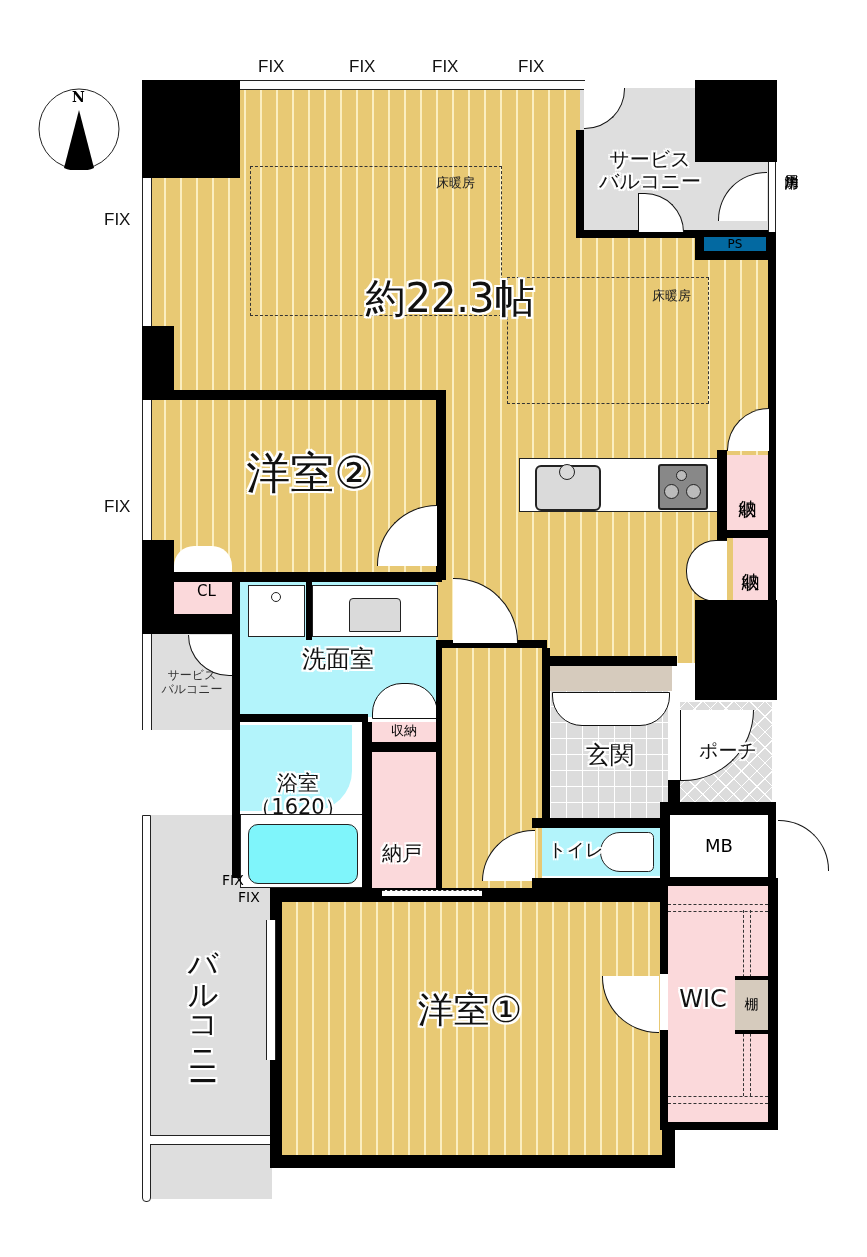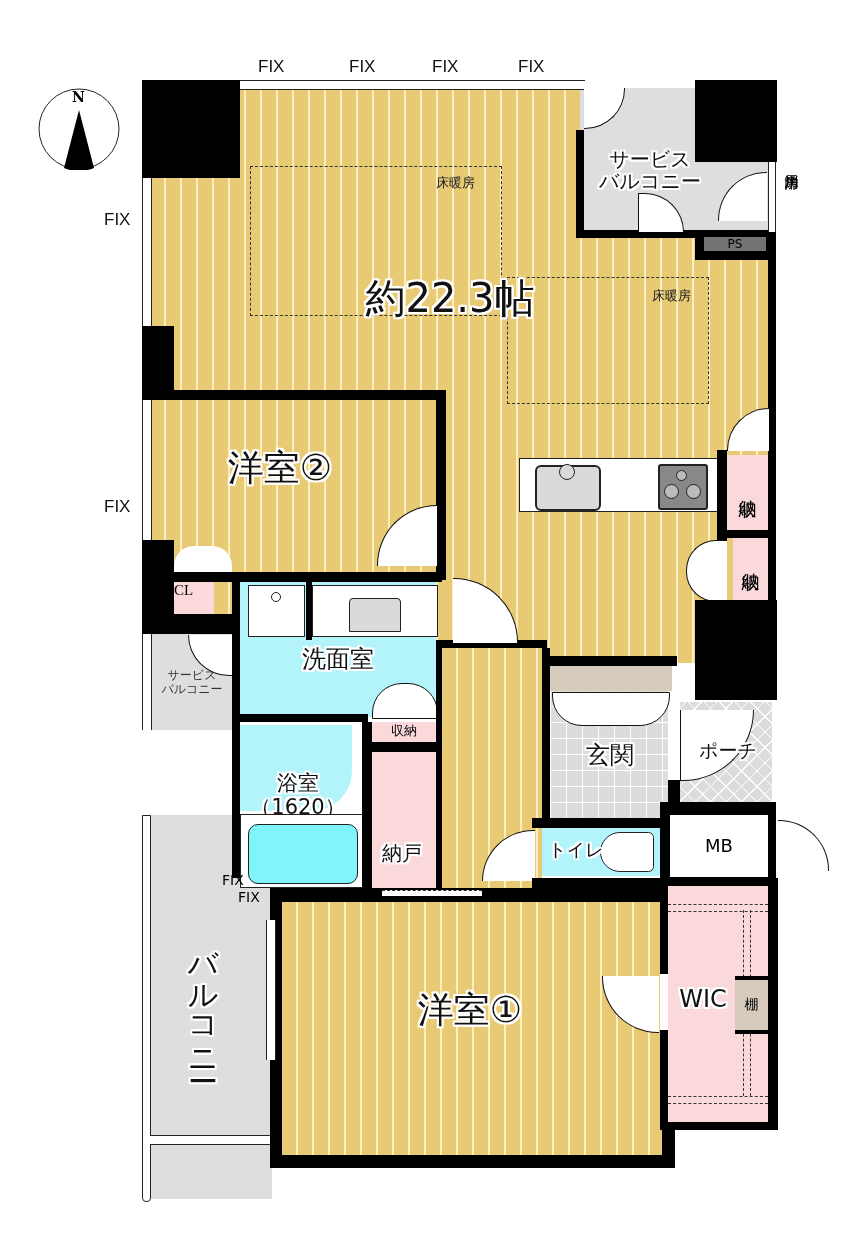--- a/index.html
+++ b/index.html
@@ -78,21 +78,21 @@
 <div class="win-v" style="left:768px;top:162px;height:72px;width:6px;"></div>
 <div class="room-label" style="left:590px;top:148px;width:120px;font-size:20px;">
   <div>サービス</div>
   <div>バルコニー</div>
 </div>
 <div class="abs" style="left:780px;top:164px;width:20px;font-size:14px;line-height:17px;writing-mode:vertical-rl;">
   <span>消防用扉</span>
 </div>
 
 <div class="abs wall" style="left:695px;top:232px;width:80px;height:28px;"></div>
-<div class="abs" style="left:704px;top:237px;width:62px;height:14px;background:#737373;font-size:12px;text-align:center;line-height:14px;">
+<div class="abs" style="left:704px;top:237px;width:62px;height:14px;background:#0369a1;font-size:12px;text-align:center;line-height:14px;">
   <span>PS</span>
 </div>
 
 <div class="abs wall" style="left:768px;top:232px;width:8px;height:440px;"></div>
 
 <div class="win-v" style="left:142px;top:178px;height:148px;"></div>
 <div class="abs wall" style="left:142px;top:326px;width:32px;height:68px;"></div>
 
 <div class="dash" style="left:250px;top:166px;width:250px;height:148px;"></div>
 <span class="small-label" style="left:436px;top:174px;">床暖房</span>
@@ -122,27 +122,27 @@
   <span style="writing-mode:vertical-rl;">収納</span>
 </div>
 <div class="door" style="left:686px;top:540px;width:40px;height:60px;border-radius:30px 0 0 30px;border-right:none;"></div>
 
 <div class="abs wall" style="left:695px;top:600px;width:82px;height:100px;"></div>
 
 <div class="abs wall" style="left:142px;top:390px;width:304px;height:10px;"></div>
 <div class="abs wall" style="left:436px;top:390px;width:10px;height:190px;"></div>
 <div class="win-v" style="left:142px;top:400px;height:140px;"></div>
 <div class="abs wall" style="left:142px;top:540px;width:32px;height:92px;"></div>
-<div class="room-label" style="left:180px;top:448px;width:200px;font-size:36px;">
+<div class="room-label" style="left:210px;top:448px;width:200px;font-size:44px;">
   <div>洋室②</div>
 </div>
 <div class="door" style="left:377px;top:505px;width:59px;height:60px;border-radius:60px 0 0 0;border-right:none;border-bottom:none;"></div>
 
 <div class="door" style="left:174px;top:546px;width:58px;height:32px;border-radius:20px 20px 0 0;border:none;background:#fff;"></div>
-<div class="abs pink" style="left:174px;top:582px;width:40px;height:32px;text-align:left;font-size:15px;font-family:Liberation Serif, serif;">
+<div class="abs pink" style="left:174px;top:582px;width:65px;height:32px;text-align:center;font-size:15px;">
   <span>CL</span>
 </div>
 <div class="abs wall" style="left:142px;top:572px;width:300px;height:10px;"></div>
 <div class="abs wall" style="left:142px;top:614px;width:96px;height:20px;"></div>
 
 <div class="abs grey" style="left:150px;top:634px;width:84px;height:96px;"></div>
 <div class="win-v" style="left:142px;top:634px;height:96px;"></div>
 <div class="door" style="left:188px;top:635px;width:45px;height:40px;border-radius:0 0 0 45px;border-top:none;border-right:none;"></div>
 <div class="abs" style="left:150px;top:668px;width:84px;font-size:12px;text-align:center;color:#333;line-height:14px;">
   <div>サービス</div>

